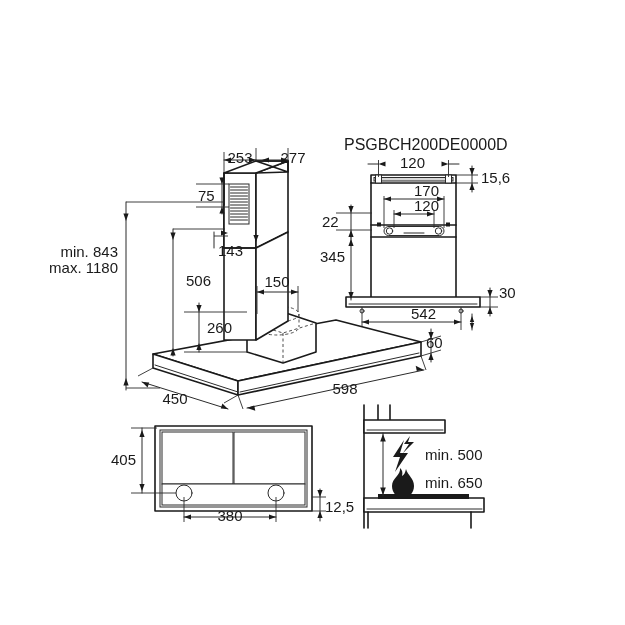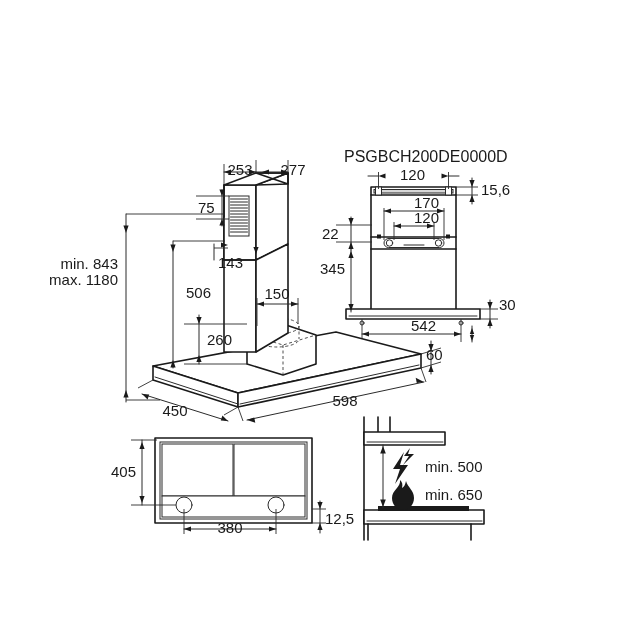--- a/index.html
+++ b/index.html
@@ -10,21 +10,21 @@
   body {
     width: 625px;
     height: 625px;
     font-family: "Liberation Sans", sans-serif;
     position: relative;
     overflow: hidden;
   }
   #sheet {
     position: absolute;
     left: 0;
-    top: 12px;
+    top: 0;
     width: 625px;
     height: 521px;
     text-decoration: underline;
   }
   svg text {
     font-family: "Liberation Sans", sans-serif;
     fill: #1a1a1a;
     dominant-baseline: middle;
   }
   .dimtext {

